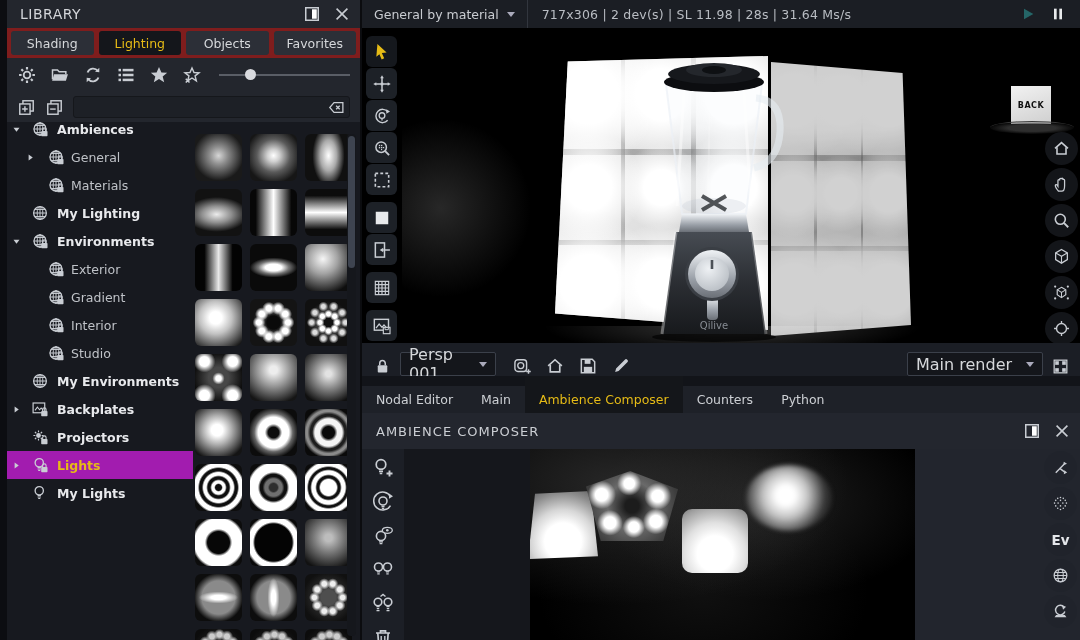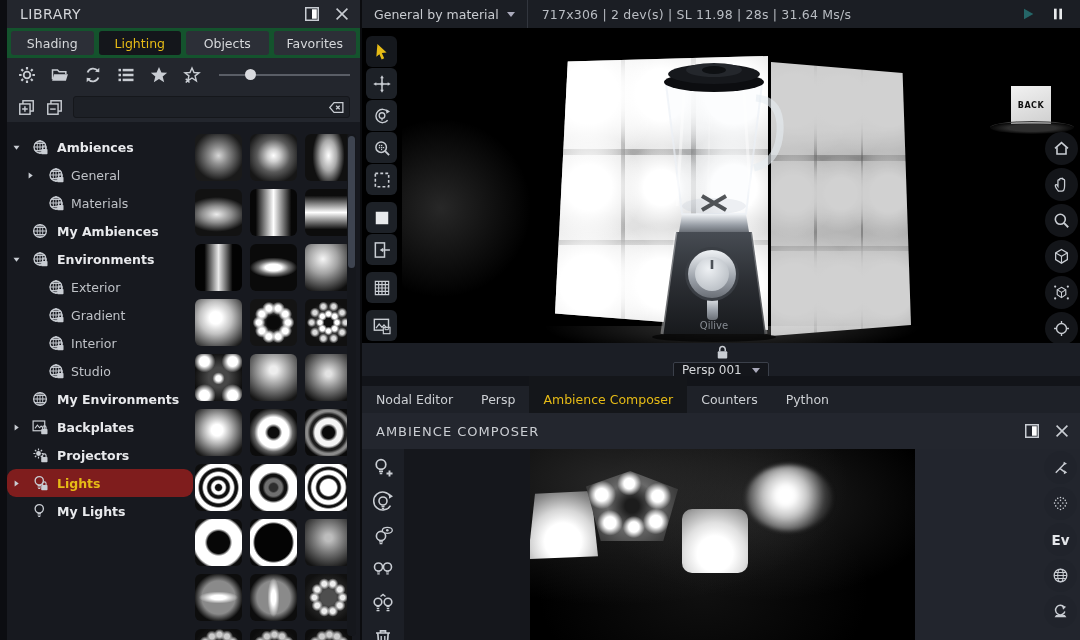--- a/index.html
+++ b/index.html
@@ -10,47 +10,47 @@
   .ic{display:inline-flex;align-items:center;justify-content:center;}
   .ic svg{width:100%;height:100%;}
 
   
   .library{position:absolute;left:0;top:0;width:362px;height:640px;background:#17191f;
            border-left:7px solid #0c0d11;box-sizing:border-box;border-right:2px solid #0b0c0f;}
   .lib-top{background:#23262d;}
   .lib-title{height:28px;display:flex;align-items:center;padding:0 8px 0 13px;background:#23262d;}
   .lib-title .t{font-size:14px;letter-spacing:.5px;color:#d3d5d9;flex:1;}
   .winbtn{width:20px;height:20px;margin-left:10px;cursor:default;}
-  .lib-tabs{display:flex;gap:5px;padding:3px 4px;background:#14532d;}
+  .lib-tabs{display:flex;gap:5px;padding:3px 4px;background:#7f1d1d;}
   .tab{flex:1;height:24px;display:flex;align-items:center;justify-content:center;
        background:#2c2f37;border-radius:3px;font-size:12.5px;color:#d6d8db;}
   .tab.active{background:#14161b;color:#e6bb16;}
   .lib-toolbar{height:34px;display:flex;align-items:center;gap:13px;padding:0 10px;background:#23262d;}
   .lib-toolbar .ic{width:20px;height:20px;}
   .slider{flex:1;height:2px;background:#5a5e66;position:relative;margin-left:4px;}
   .slider .knob{position:absolute;top:-5px;width:11px;height:11px;border-radius:50%;background:#d8dade;}
   .lib-search{height:30px;display:flex;align-items:center;gap:9px;padding:0 10px;background:#23262d;}
   .lib-search .ic{width:19px;height:19px;}
   .searchbox{flex:1;height:20px;background:#1d2026;border:1px solid #15171b;border-radius:3px;
              display:flex;align-items:center;padding:0 4px;}
   .searchbox input{flex:1;background:transparent;border:none;outline:none;color:#d6d8db;font-size:12px;
                    font-family:"DejaVu Sans",sans-serif;}
   .searchbox .ic{width:17px;height:17px;}
 
   
-  .tree{position:absolute;left:0;top:133px;width:186px;bottom:0;overflow:hidden;}
+  .tree{position:absolute;left:0;top:115px;width:186px;bottom:0;overflow:hidden;}
   .trow{height:28px;display:flex;align-items:center;font-size:12.5px;color:#bfc2c7;position:relative;}
   .trow .caret{width:9px;height:9px;position:absolute;left:5px;}
   .trow.lvl1 .caret{left:19px;}
   .trow .ticon{width:18px;height:18px;position:absolute;left:24px;}
   .trow.lvl1 .ticon{left:40px;}
   .trow .lbl{position:absolute;left:50px;}
   .trow.lvl1 .lbl{left:64px;}
   .trow.bold{font-weight:bold;color:#e8e9ec;}
-  .trow.selected{background:#7f1d1d;border-radius:9px;}
+  .trow.selected{background:#a21caf;}
   .trow.selected .lbl{color:#e6bb16;}
 
   
   .thumbs{position:absolute;left:188px;top:134px;display:grid;
           grid-template-columns:repeat(3,47px);grid-auto-rows:47px;gap:8px;}
   .thumb{border-radius:6px;background:#000;}
   .lib-scroll{position:absolute;right:4px;top:134px;width:9px;height:502px;background:#15171c;border-radius:4px;}
   .lib-scroll .bar{position:absolute;left:1px;top:2px;width:7px;height:132px;background:#3e4450;border-radius:4px;}
 
   
@@ -187,21 +187,21 @@
   .vtool svg{width:20px;height:20px;}
   .vtool.gap-after{margin-bottom:7px;}
   .vtool.active{background:#15181d;}
   .vp-rtools{position:absolute;right:2px;top:104px;display:flex;flex-direction:column;gap:3px;}
   .rtool{width:33px;height:33px;border-radius:50%;background:rgba(22,24,29,.88);
          display:flex;align-items:center;justify-content:center;}
   .rtool svg{width:19px;height:19px;}
 
   
   .cambar{position:absolute;left:0;top:343px;right:0;height:33px;background:#1b1e25;
-          display:flex;align-items:center;font-size:12px;flex-direction:column;}
+          display:flex;align-items:flex-end;font-size:16px;}
   .cambar .ic{width:19px;height:19px;}
   .lockic{margin:0 8px 0 11px;}
   .dropdown{height:22px;background:#14161b;border:1px solid #3b404a;border-radius:2px;
             display:flex;align-items:center;padding:0 8px;gap:10px;color:#d6d8db;}
   .camdrop{width:78px;justify-content:space-between;}
   .camtools{display:flex;gap:13px;margin-left:16px;flex:1;}
   .rendertarget{width:118px;justify-content:space-between;margin-right:8px;}
   .cambar .fsic{margin-right:10px;}
 
   
@@ -401,21 +401,21 @@
         <span class="lbl">Materials</span>
       </div>
       <div class="trow lvl0 bold">
         <span class="ticon ic">
           <svg viewBox="0 0 24 24">
             <circle cx="12" cy="12" r="8.5" fill="none" stroke="#c9cdd3" stroke-width="1.7"></circle>
             <path d="M3.5 12h17M12 3.5v17M5 7.3h14M5 16.7h14" stroke="#c9cdd3" stroke-width="1.3"></path>
             <ellipse cx="12" cy="12" rx="3.8" ry="8.5" fill="none" stroke="#c9cdd3" stroke-width="1.3"></ellipse>
           </svg>
         </span>
-        <span class="lbl">My Ambiences</span>
+        <span class="lbl">My Lighting</span>
       </div>
       <div class="trow lvl0 bold">
         <span class="caret ic">
           <svg viewBox="0 0 24 24">
             <polygon points="4,7 20,7 12,18" fill="#c9cdd3"></polygon>
           </svg>
         </span>
         <span class="ticon ic">
           <svg viewBox="0 0 24 24">
             <circle cx="12" cy="12" r="8" fill="none" stroke="#c9cdd3" stroke-width="1.7"></circle>
@@ -823,21 +823,21 @@
             <rect x="5.3" y="14.1" width="4.6" height="4.6"></rect>
             <rect x="14.1" y="14.1" width="4.6" height="4.6"></rect>
           </g>
         </svg>
       </span>
   </div>
 
   <div class="tabsrow">
     <div class="btabs" id="bottom-tabs">
         <div class="btab">Nodal Editor</div>
-        <div class="btab">Persp</div>
+        <div class="btab">Main</div>
         <div class="btab active">Ambience Composer</div>
         <div class="btab">Counters</div>
         <div class="btab">Python</div>
       </div>
   </div>
 
   <div class="comp-header">
     <span class="t">AMBIENCE COMPOSER</span>
     <span class="winbtn ic" id="comp-restore">
         <svg viewBox="0 0 24 24">

